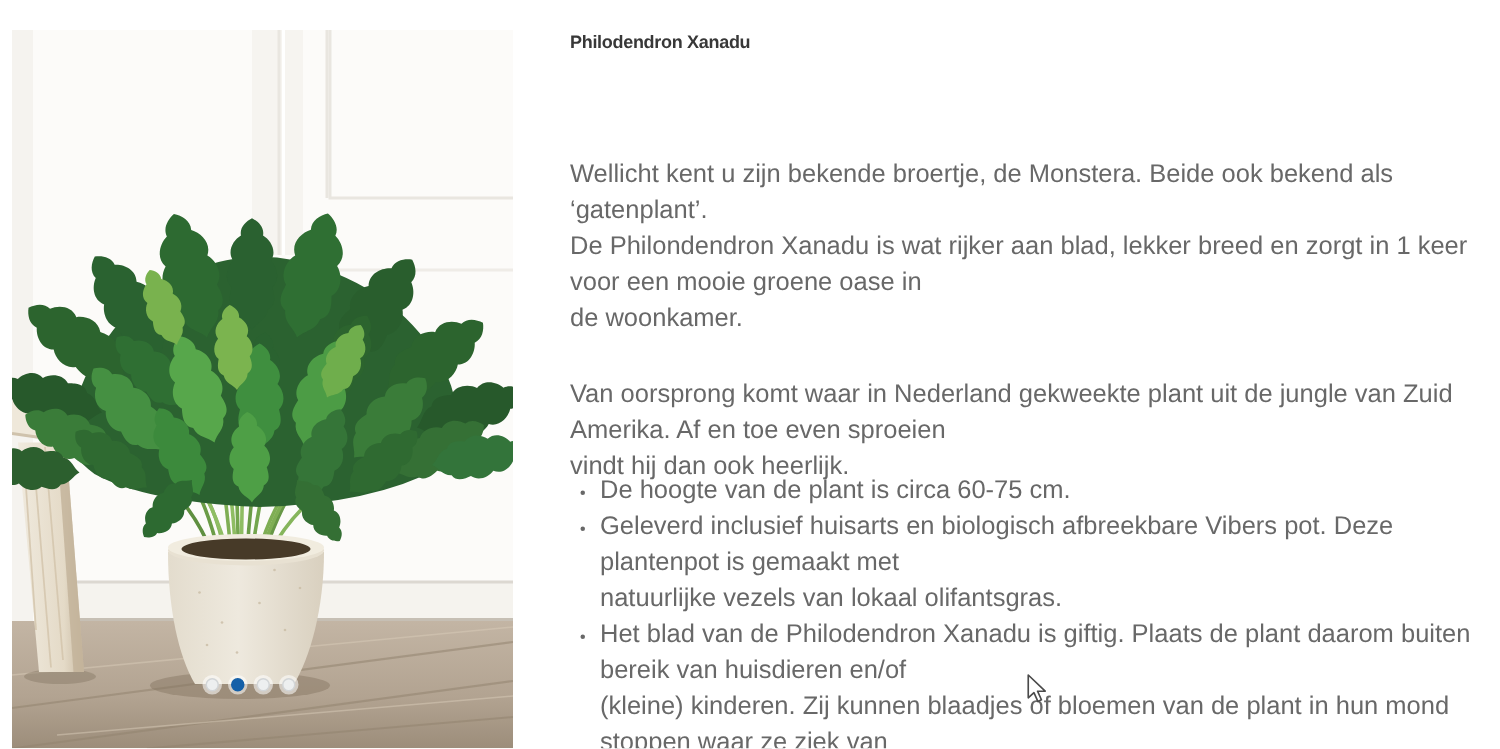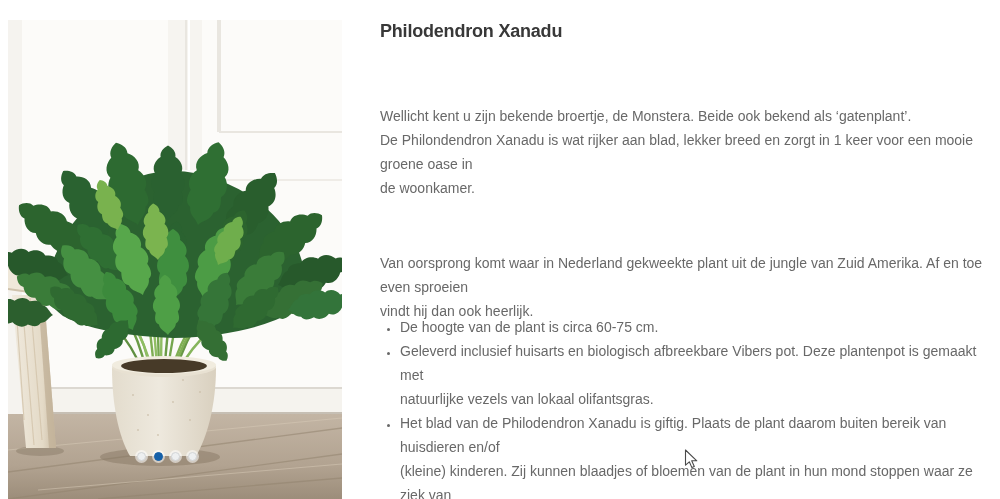--- a/index.html
+++ b/index.html
@@ -11,23 +11,23 @@
            overflow:hidden;background:#fbfaf8;}
   .gallery svg{display:block;}
   .dots{position:absolute;left:129px;top:432px;display:flex;gap:8px;}
   .dot{width:9px;height:9px;border-radius:50%;padding:0;cursor:pointer;
        background:#edeff0;border:1px solid #d2d5d7;box-sizing:border-box;
        box-shadow:0 0 0 2px rgba(255,255,255,.55);}
   .dot.active{background:#1560a8;border-color:#1560a8;}
 
   
   .details{position:absolute;left:380px;top:0;width:614px;height:499px;}
-  .details h1{position:absolute;top:21px;left:0;margin:0;font-size:18px;font-weight:700;
+  .details h1{position:absolute;top:21px;left:0;margin:0;font-size:12px;font-weight:700;
               color:#383838;letter-spacing:-0.2px;}
-  .details p,.details li{font-size:14px;line-height:24px;color:#686868;white-space:pre-line;margin:0;}
+  .details p,.details li{font-size:17px;line-height:24px;color:#686868;white-space:pre-line;margin:0;}
   .p1{position:absolute;top:104px;left:0;}
   .p2{position:absolute;top:190px;left:0;}
   .p3{position:absolute;top:251px;left:0;}
   .bullets{position:absolute;top:315px;left:0;margin:0;padding:0 0 0 20px;list-style:disc outside;}
   .details li::marker{color:#686868;font-size:11px;}
 
   
   .cursor{position:absolute;left:684px;top:449px;pointer-events:none;}
 </style>
 </head>

